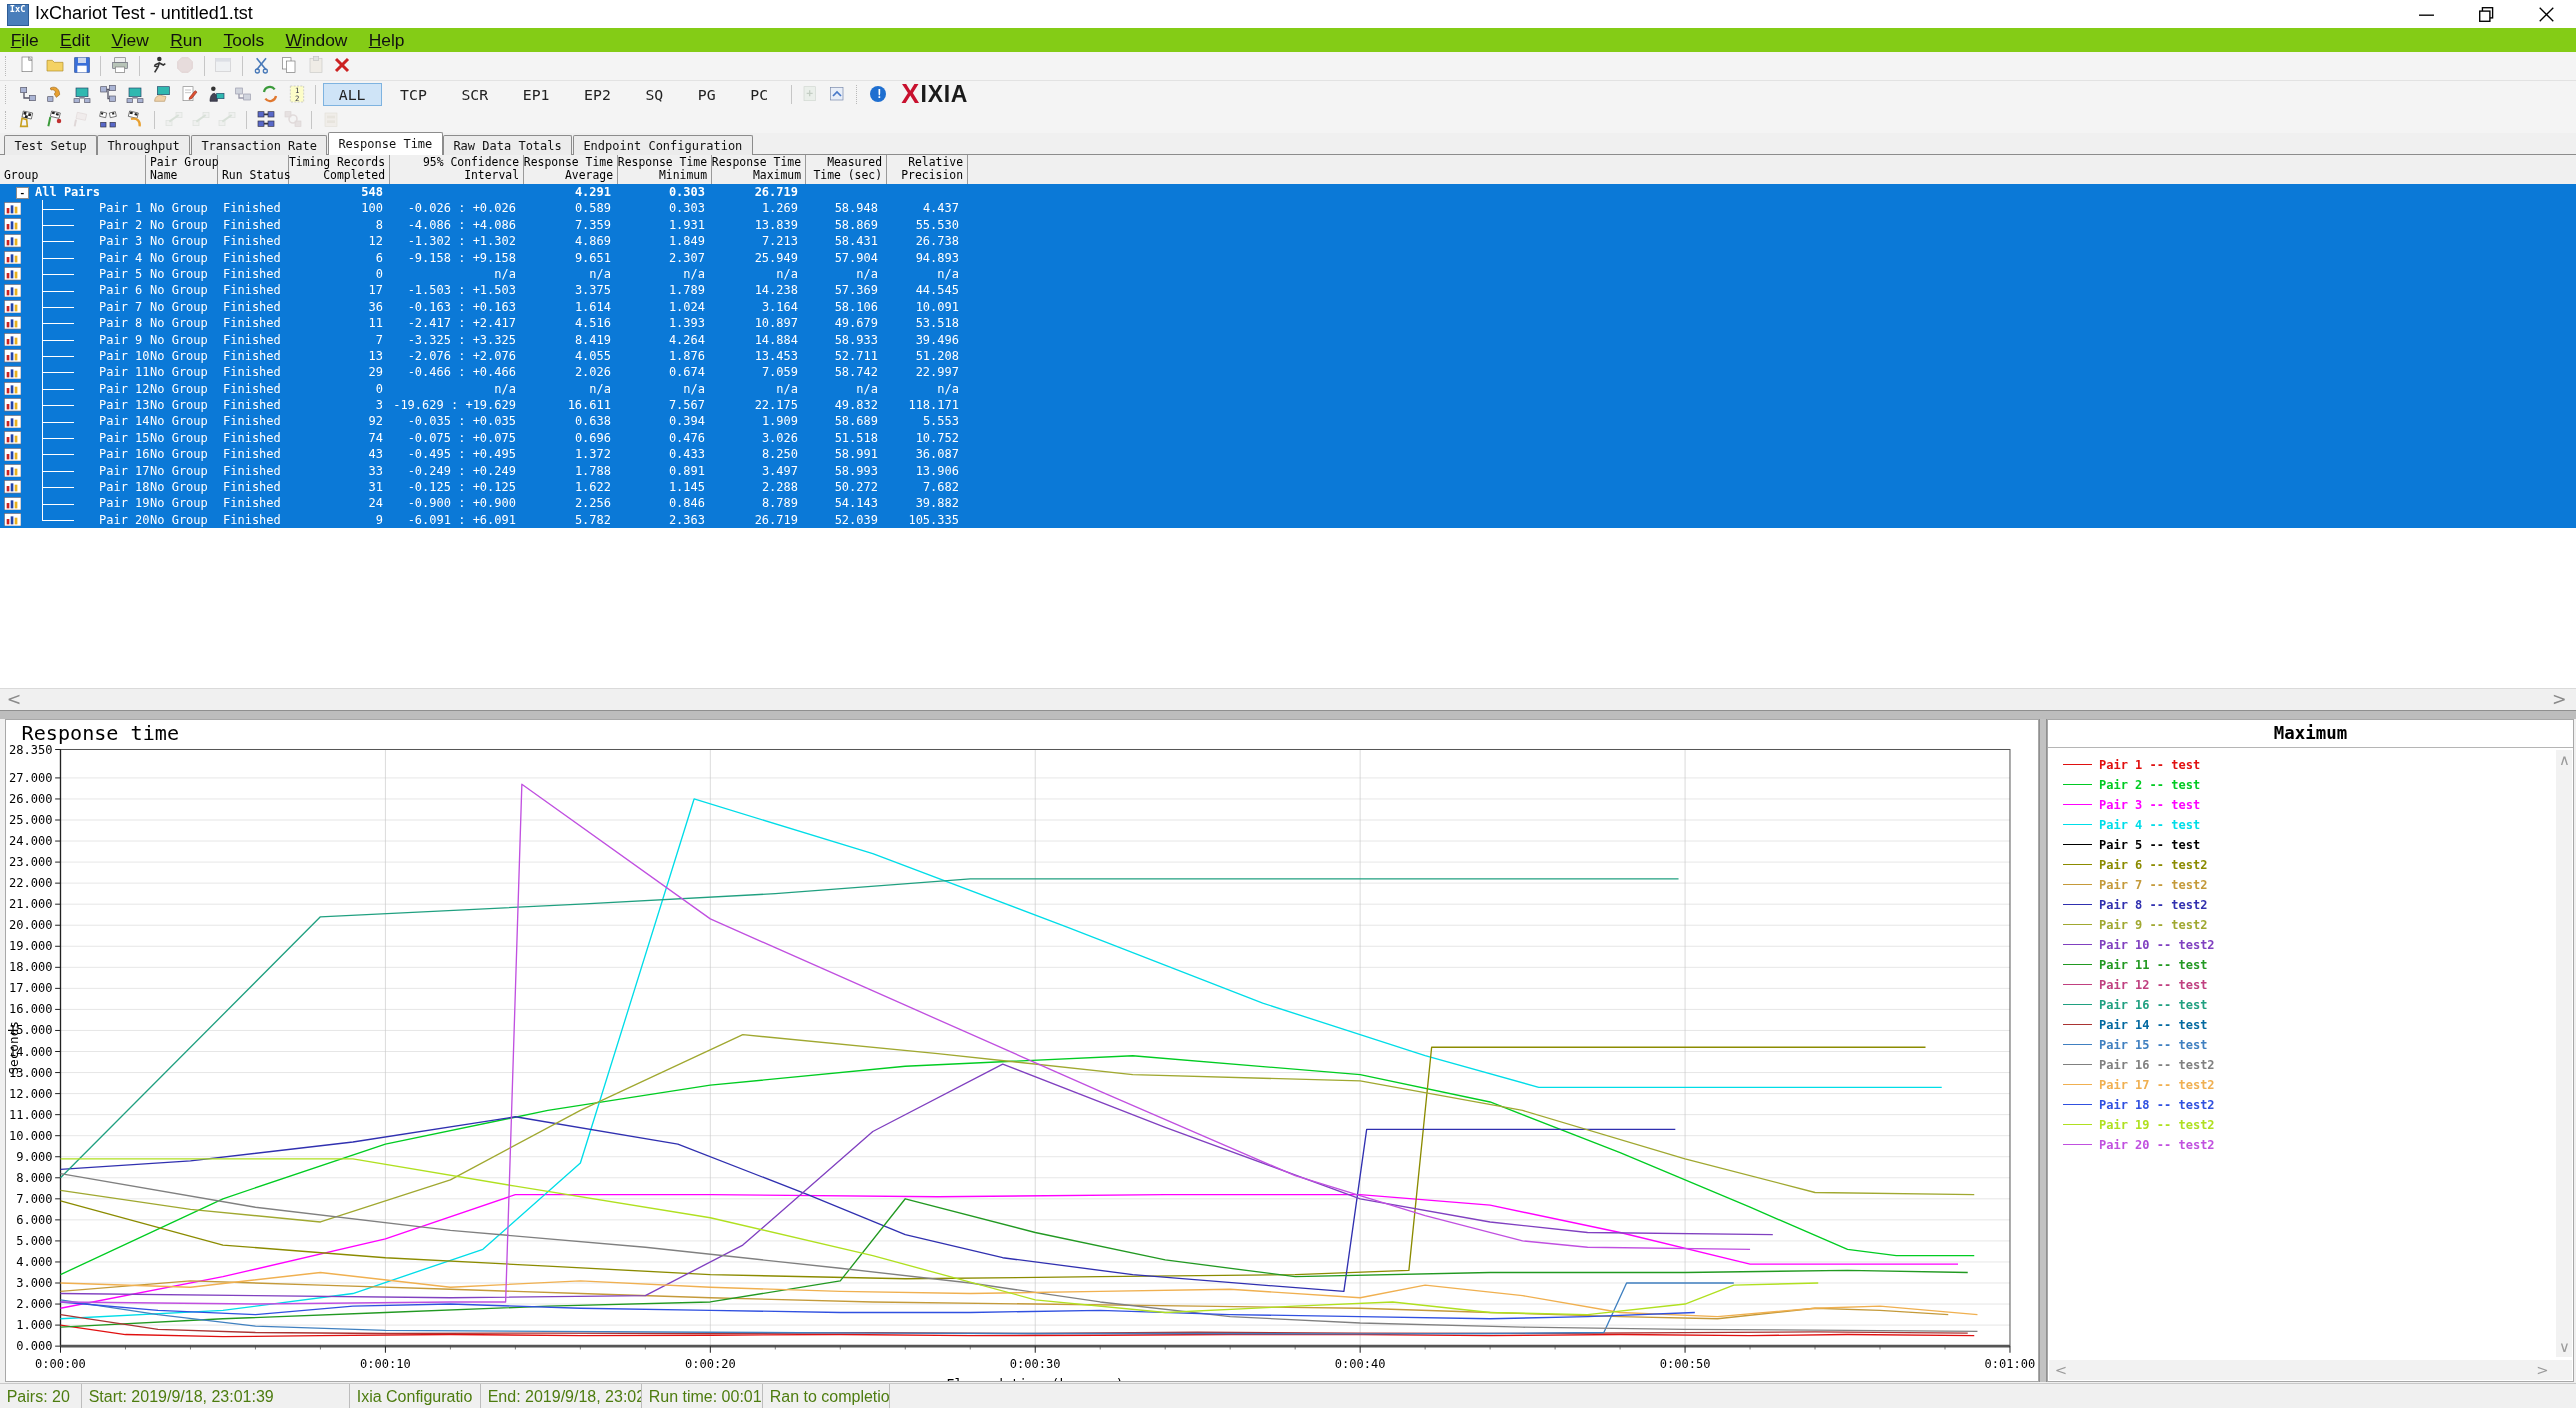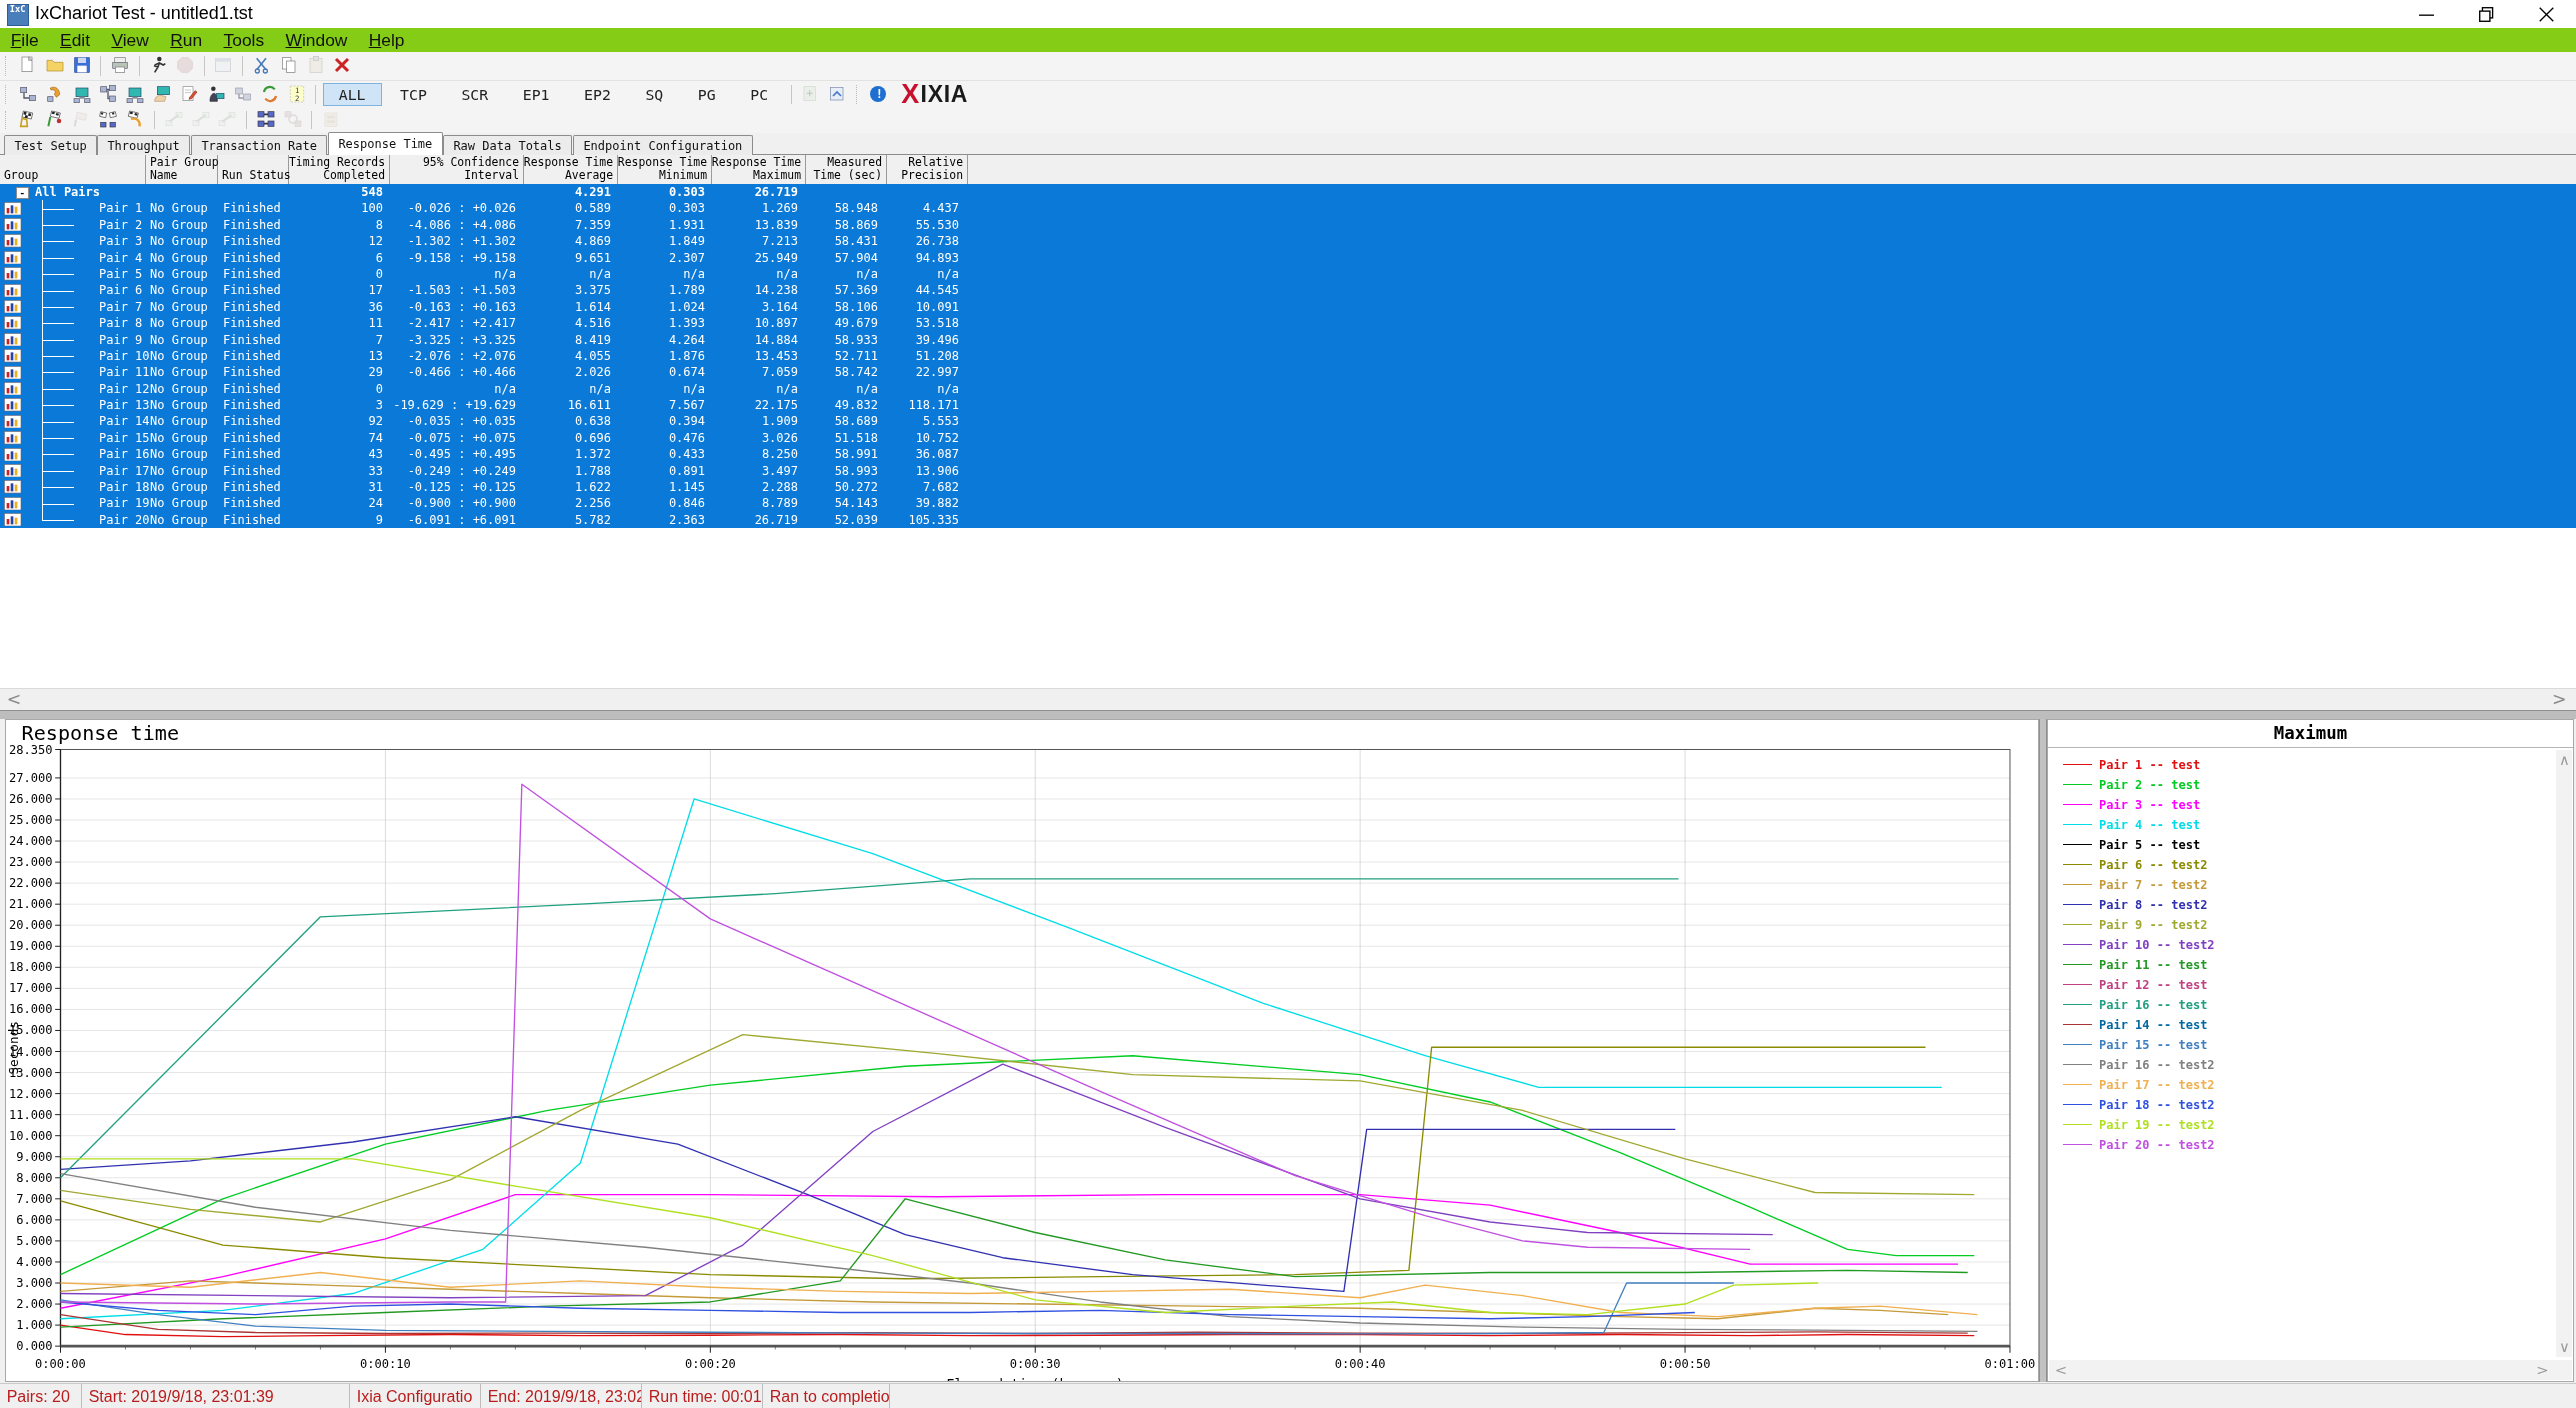--- a/index.html
+++ b/index.html
@@ -66,21 +66,21 @@
   .legendtitle{position:absolute;left:0;top:0;width:100%;height:27px;border-bottom:1.3px solid #b5b5b5;
     font:bold 17.4px/27px "DejaVu Sans Mono",monospace;text-align:center;color:#000;}
   .legendlist{position:absolute;left:0;top:28px;right:19px;bottom:24px;overflow:hidden;padding:6.7px 0 0 14.8px;}
   .lrow{height:20px;display:flex;align-items:center;font:bold 12px "DejaVu Sans Mono",monospace;white-space:pre;}
   .lswatch{display:inline-block;width:29.5px;height:0;border-top:1.3px solid;margin-right:6.7px;}
   .lvscroll{position:absolute;right:1.3px;top:29.5px;bottom:24px;width:16px;background:#f2f2f2;}
   .lhscroll{position:absolute;left:1.3px;right:1.3px;bottom:1.3px;height:20px;background:#f2f2f2;}
   .lchev{position:absolute;font:14.8px/17.4px "DejaVu Sans",sans-serif;color:#9a9a9a;}
   
   .statusbar{position:absolute;left:0;top:1383px;width:2576px;height:25.5px;background:#f0f0f0;border-top:0.7px solid #c9c9c9;display:flex;align-items:stretch;}
-  .seg{border-right:0.7px solid #bdbdbd;font-size:16px;color:#b91c1c;display:flex;align-items:center;padding-left:6.7px;box-sizing:border-box;white-space:nowrap;overflow:hidden;}
+  .seg{border-right:0.7px solid #bdbdbd;font-size:16px;color:#4d7c0f;display:flex;align-items:center;padding-left:6.7px;box-sizing:border-box;white-space:nowrap;overflow:hidden;}
   text{font-family:"DejaVu Sans Mono",monospace;}
 </style>
 </head>
 <body>
 
 <div id="app">
 
   <div class="titlebar">
     <div class="appicon">IxC</div>
     <div class="apptitle">IxChariot Test - untitled1.tst</div>

